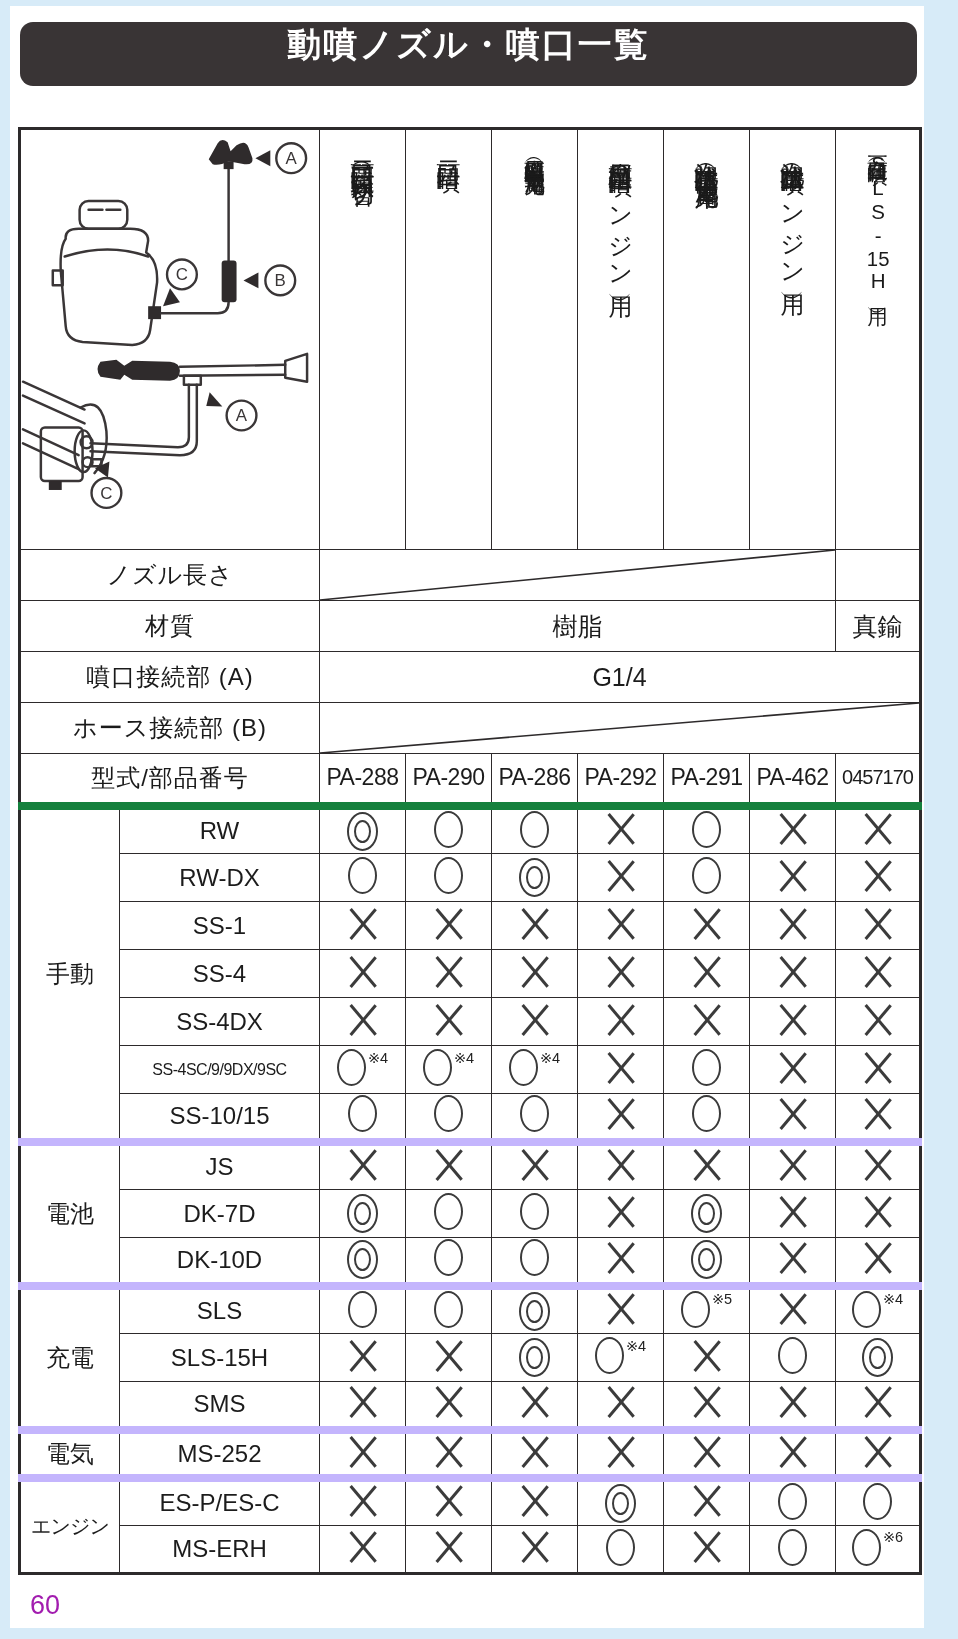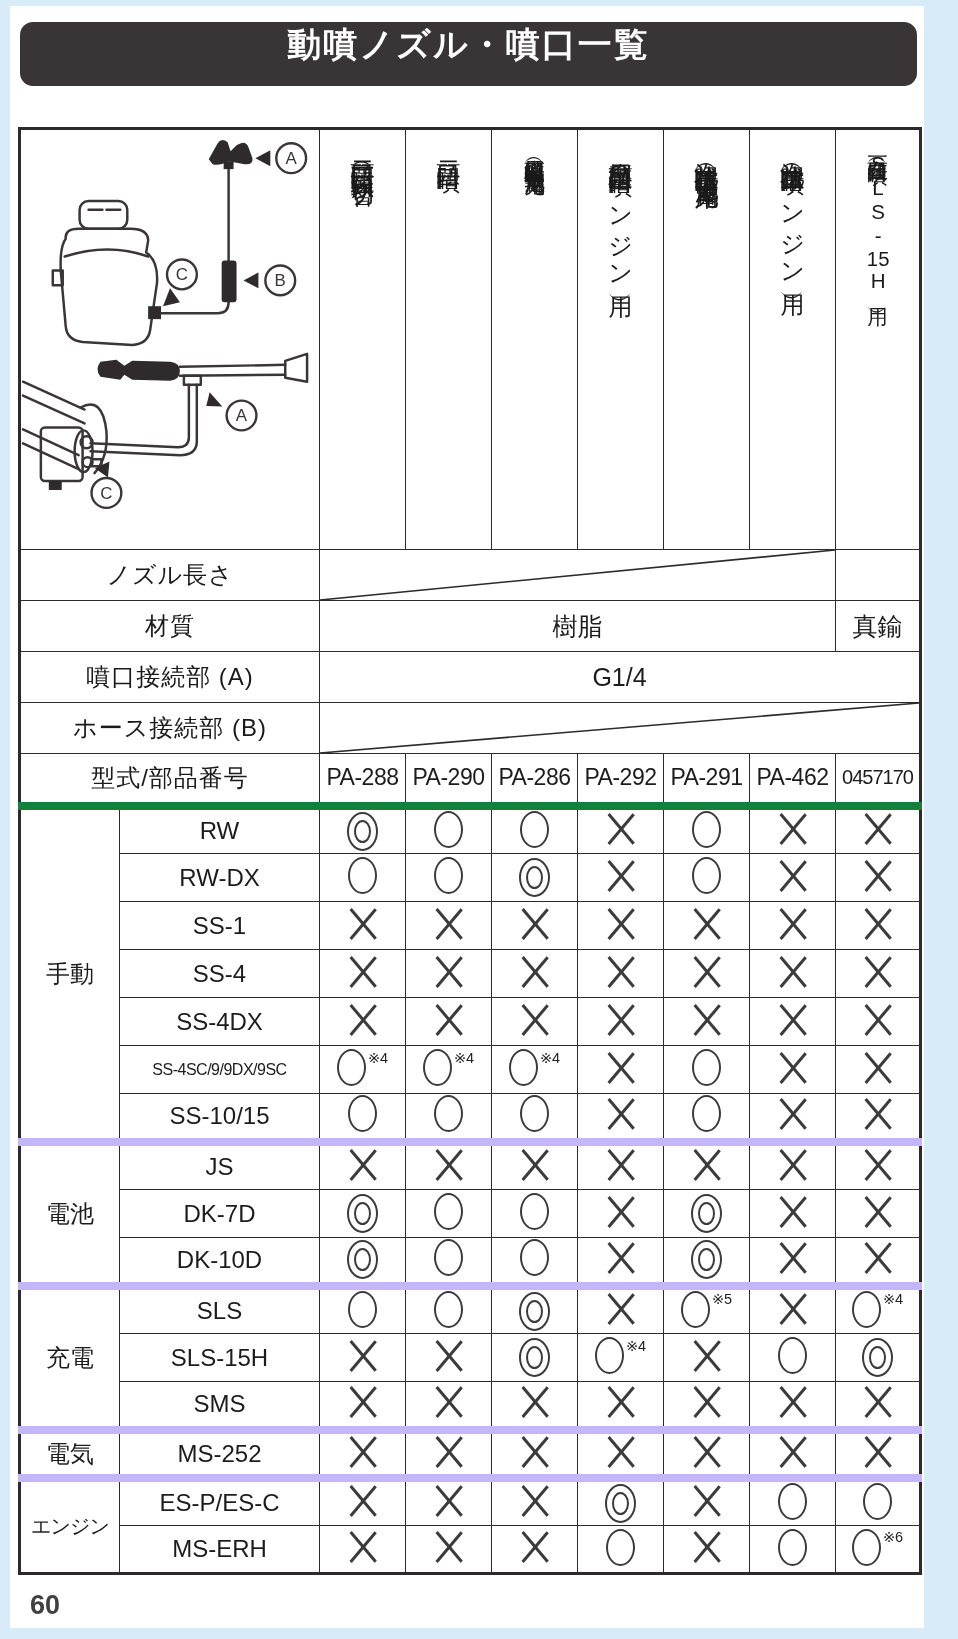--- a/index.html
+++ b/index.html
@@ -94,21 +94,21 @@
   .note { font-size:14.5px; color:#222; position:relative; top:-10px; margin-left:2px; }
 
   
   .footnotes {
     position:absolute; left:117px; top:1582px;
     font-size:20.5px; line-height:29px; color:#141414;
     white-space:nowrap; font-weight:500;
   }
   .page-number {
     position:absolute; left:30px; top:1590px;
-    font-size:27px; color:#404040; font-weight:700;
+    font-size:27px; color:#a21caf; font-weight:400;
   }
 </style>
 </head>
 <body>
 
 <div class="page">
   <div class="panel"></div>
 
   <div class="title-bar">
     <span>動噴ノズル・噴口一覧</span>

